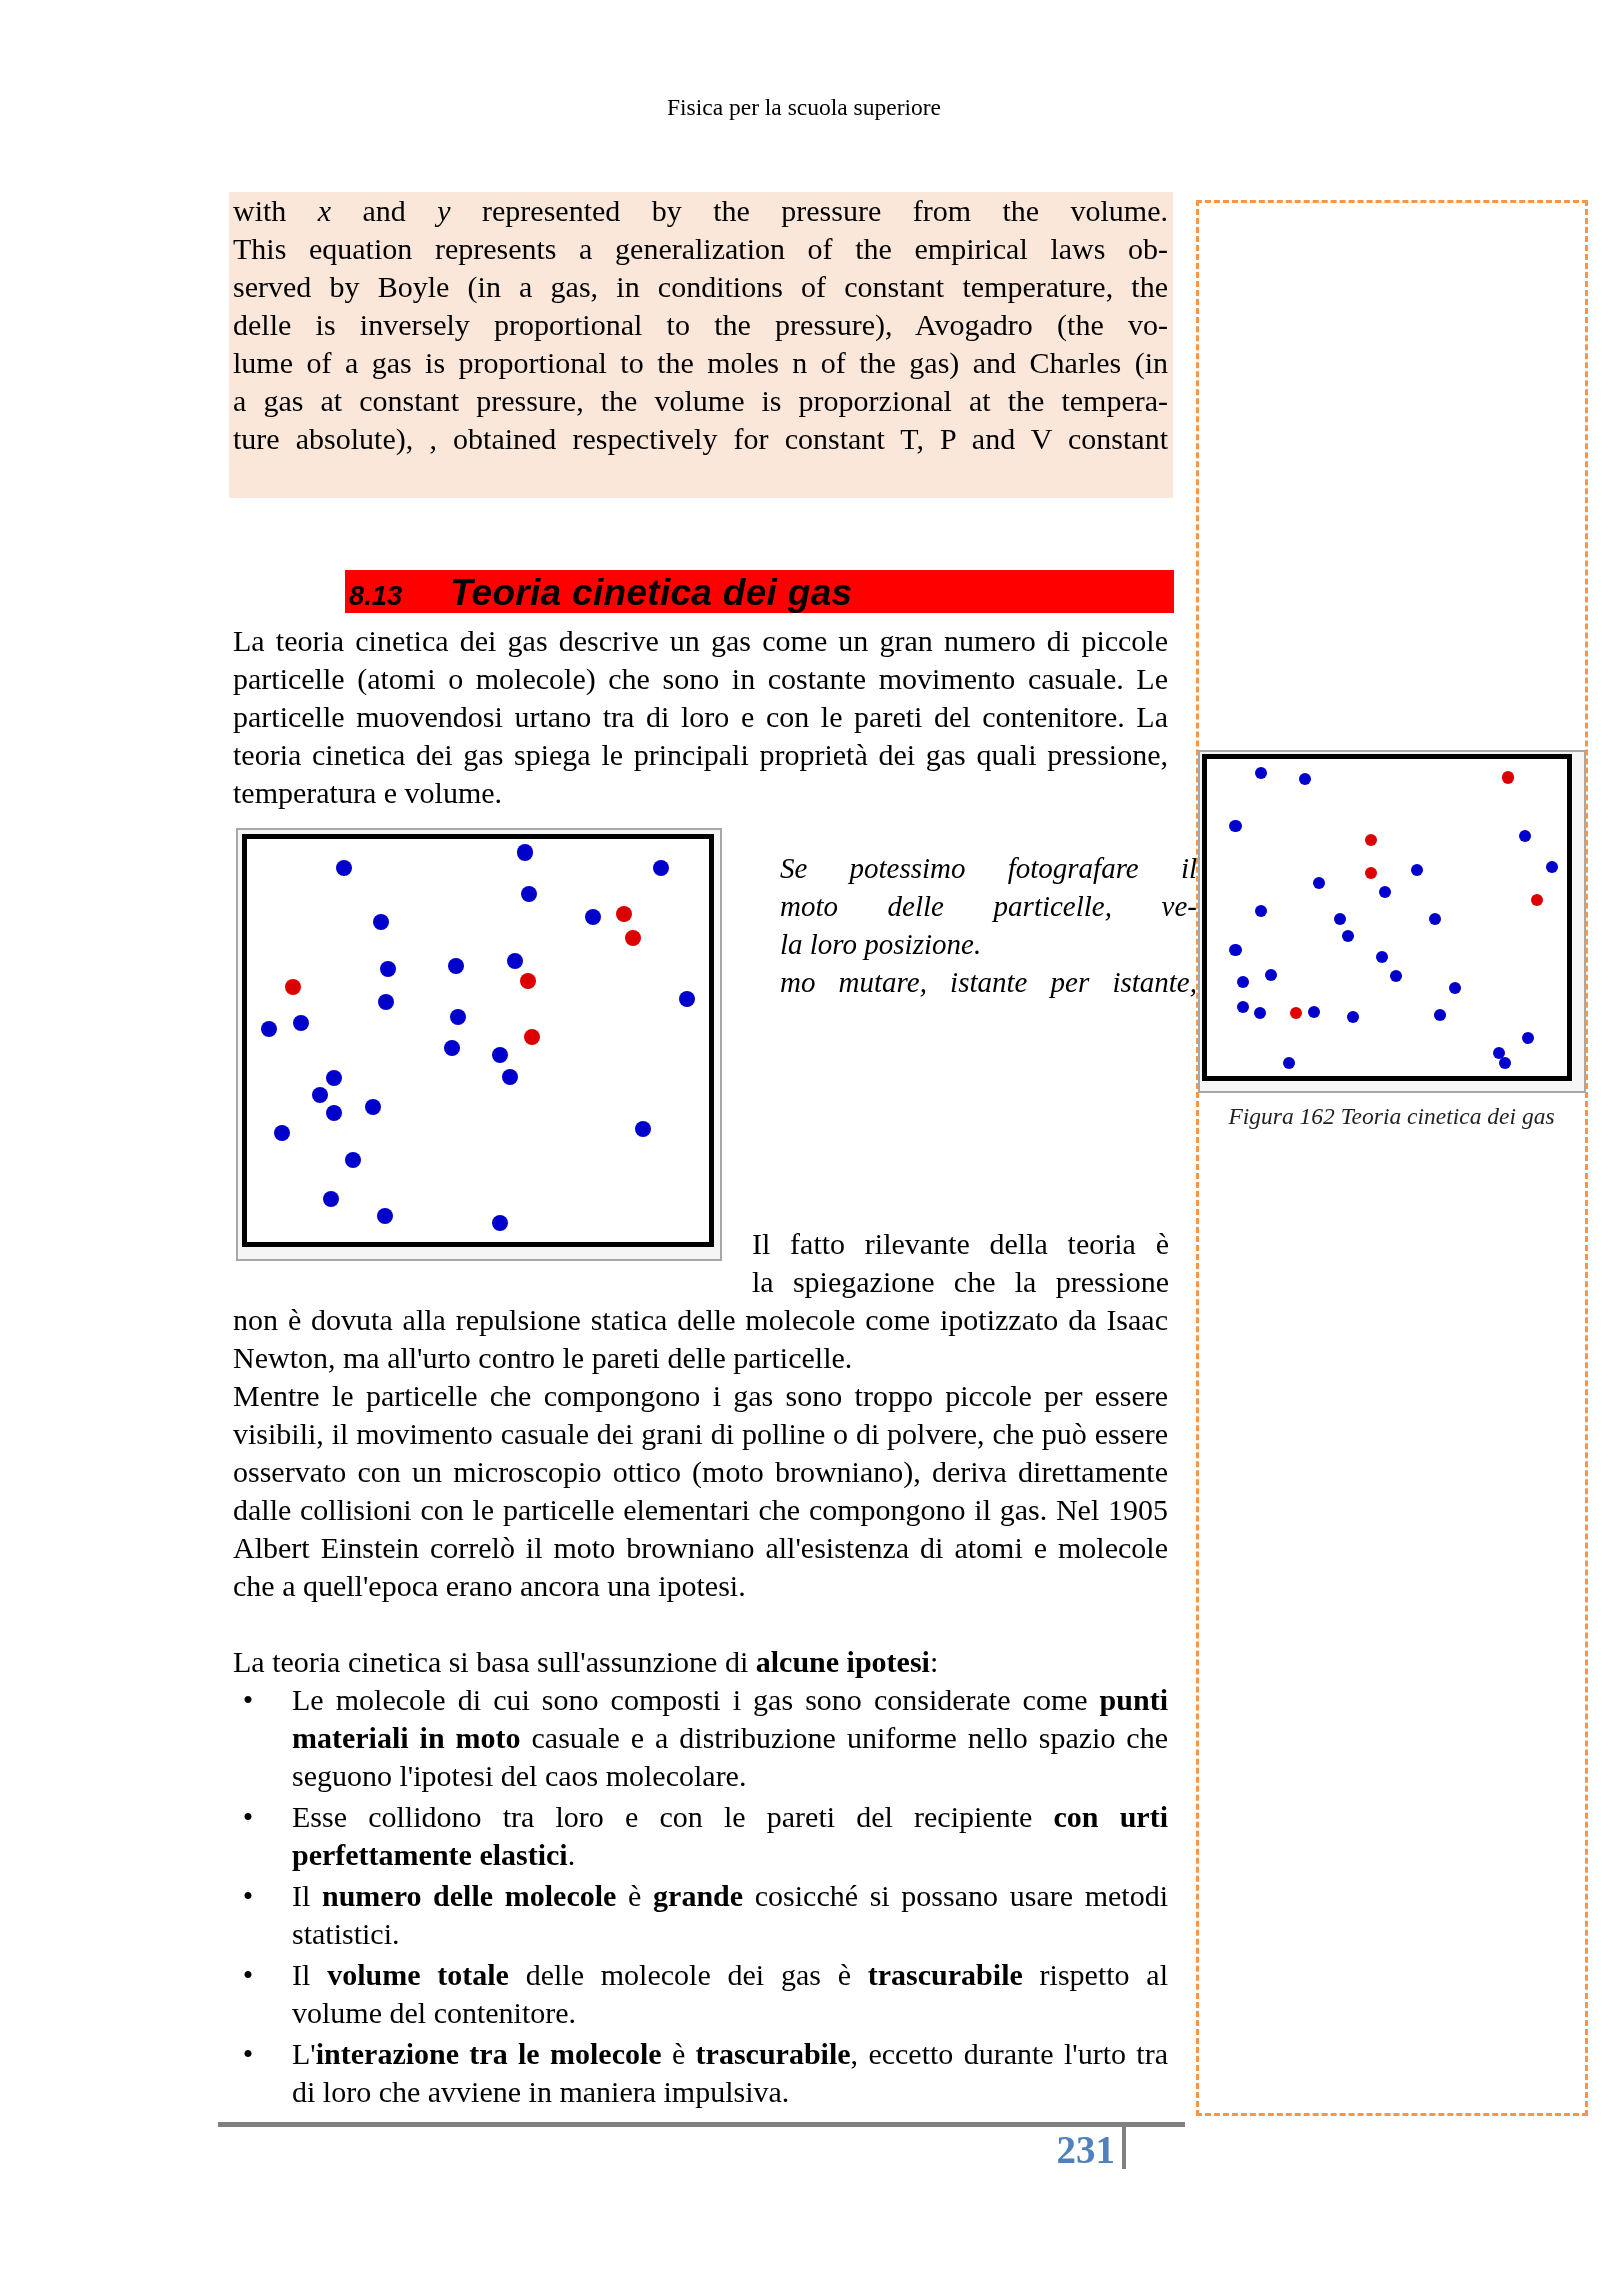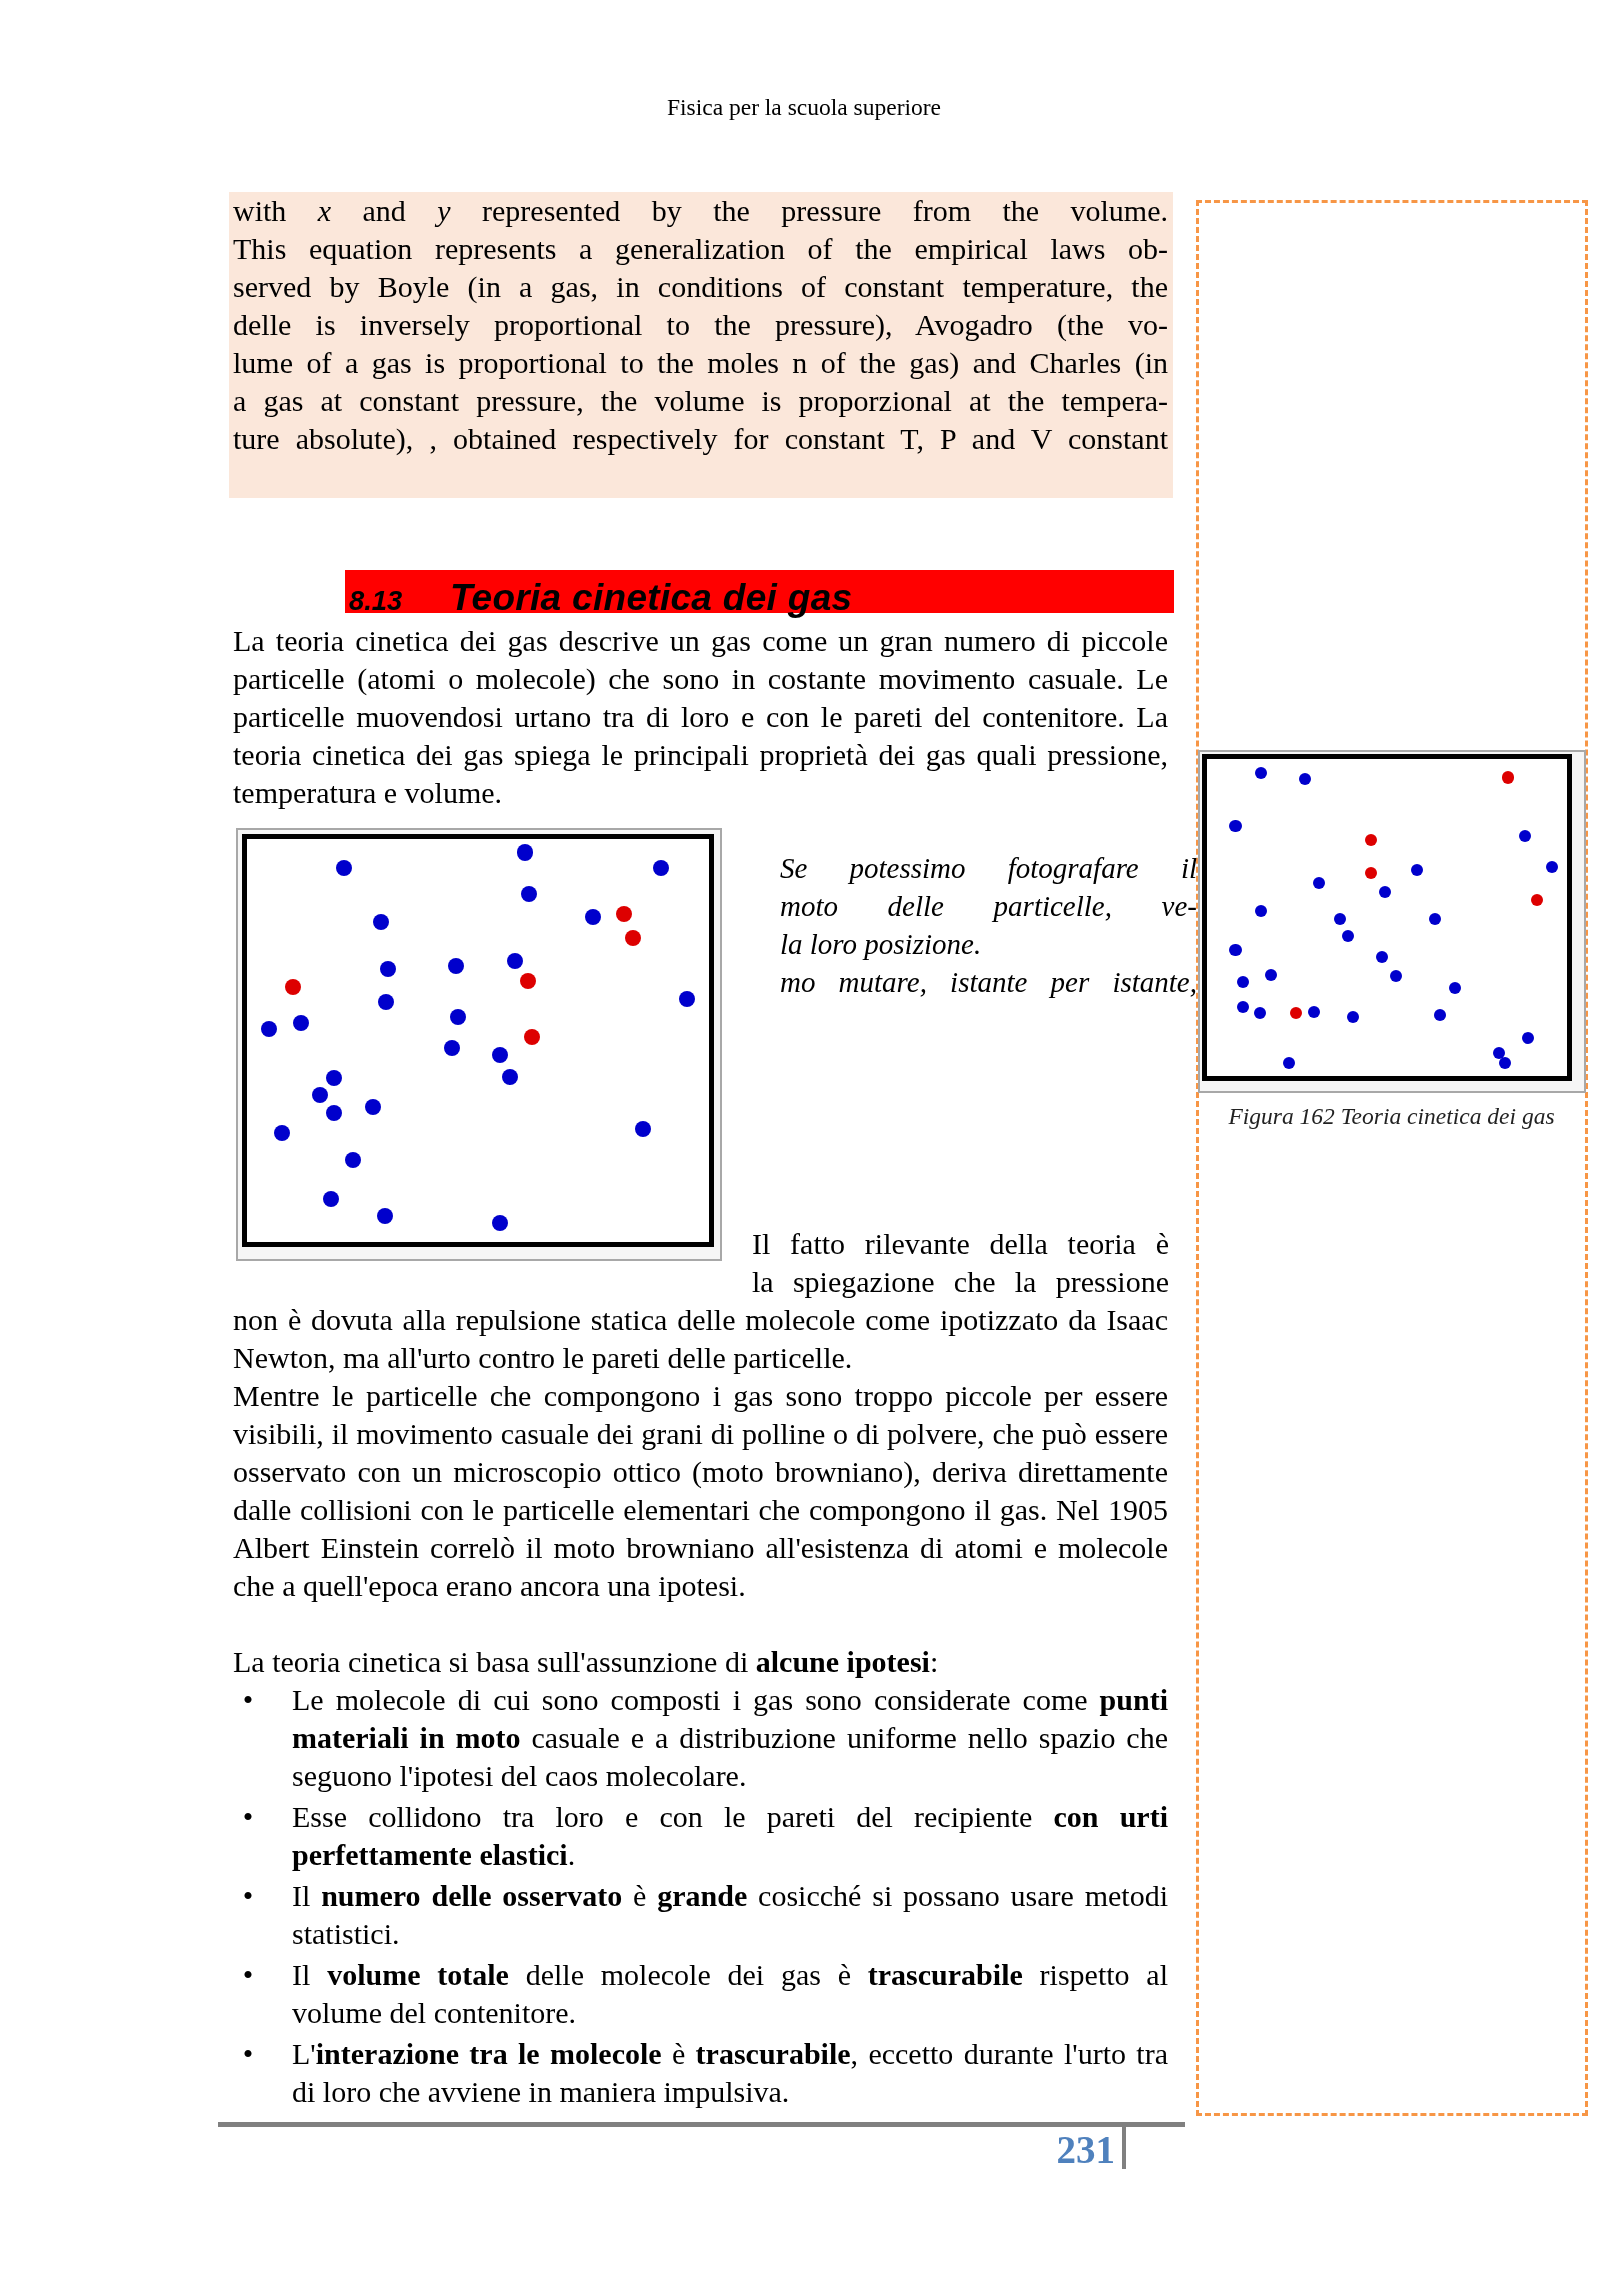--- a/index.html
+++ b/index.html
@@ -8,21 +8,21 @@
   .abs { position: absolute; }
   .running-head { left: 0; width: 1348px; top: 94px; text-align: center; padding-left: 260px; box-sizing: border-box;
                   font-size: 23.5px; }
   .para { font-size: 30px; line-height: 38px; text-align: justify; }
   .para-last-left { text-align-last: left; }
   .shaded { left: 229px; top: 192px; width: 944px; height: 306px; background: #fbe7da; }
   .shaded-text { left: 233px; top: 192px; width: 935px; }
   .sidebar-box { left: 1196px; top: 200px; width: 392px; height: 1916px;
                  border: 3.9px dashed #f79646; box-sizing: border-box; }
   .heading-bar { left: 345px; top: 570px; width: 829px; height: 43px; background: #ff0000; }
-  .heading-text { left: 349px; top: 570px; height: 43px; line-height: 55px;
+  .heading-text { left: 349px; top: 570px; height: 43px; line-height: 45px;
                   font-family: "Liberation Sans", "DejaVu Sans", sans-serif; font-style: italic; font-weight: bold; white-space: nowrap; }
   .heading-num { font-size: 27.4px; display: inline-block; width: 101px; }
   .heading-title { font-size: 37px; letter-spacing: 0.3px; }
   .intro { left: 233px; top: 622px; width: 935px; }
   .fig-frame { background: #f6f6f6; border: 2px solid #a8a8a8; box-sizing: border-box; }
   .fig-box { background: #ffffff; border: 5.9px solid #000; box-sizing: border-box; }
   .fig-big-frame { left: 236px; top: 828px; width: 486px; height: 433px; }
   .fig-big-box { left: 242px; top: 834px; width: 472px; height: 413px; }
   .fig-small-frame { left: 1198px; top: 750px; width: 388px; height: 343px; }
   .fig-small-box { left: 1202px; top: 754px; width: 370px; height: 327px; }
@@ -161,17 +161,17 @@
 <div class="abs caption">Figura 162 Teoria cinetica dei gas</div>
 
 <div class="abs footer-rule"></div>
 <div class="abs footer-vrule"></div>
 <div class="abs page-number">231</div>
 
 <div class="abs hyp-intro para" style="top: 1643px; text-align: left;"><span>La teoria cinetica si basa sull'assunzione di </span><b>alcune ipotesi</b><span>:</span></div>
 <ul class="abs hyp-list">
     <li><span class="bullet">•</span><span>Le molecole di cui sono composti i gas sono considerate come </span><b>punti materiali in moto</b><span> casuale e a distribuzione uniforme nello spazio che seguono l'ipotesi del caos molecolare.</span></li>
     <li><span class="bullet">•</span><span>Esse collidono tra loro e con le pareti del recipiente </span><b>con urti perfettamente elastici</b><span>.</span></li>
-    <li><span class="bullet">•</span><span>Il </span><b>numero delle osservato</b><span> è </span><b>grande</b><span> cosicché si possano usare metodi statistici.</span></li>
+    <li><span class="bullet">•</span><span>Il </span><b>numero delle molecole</b><span> è </span><b>grande</b><span> cosicché si possano usare metodi statistici.</span></li>
     <li><span class="bullet">•</span><span>Il </span><b>volume totale</b><span> delle molecole dei gas è </span><b>trascurabile</b><span> rispetto al volume del contenitore.</span></li>
     <li><span class="bullet">•</span><span>L'</span><b>interazione tra le molecole</b><span> è </span><b>trascurabile</b><span>, eccetto durante l'urto tra di loro che avviene in maniera impulsiva.</span></li>
   </ul>
 
 
 </body></html>

